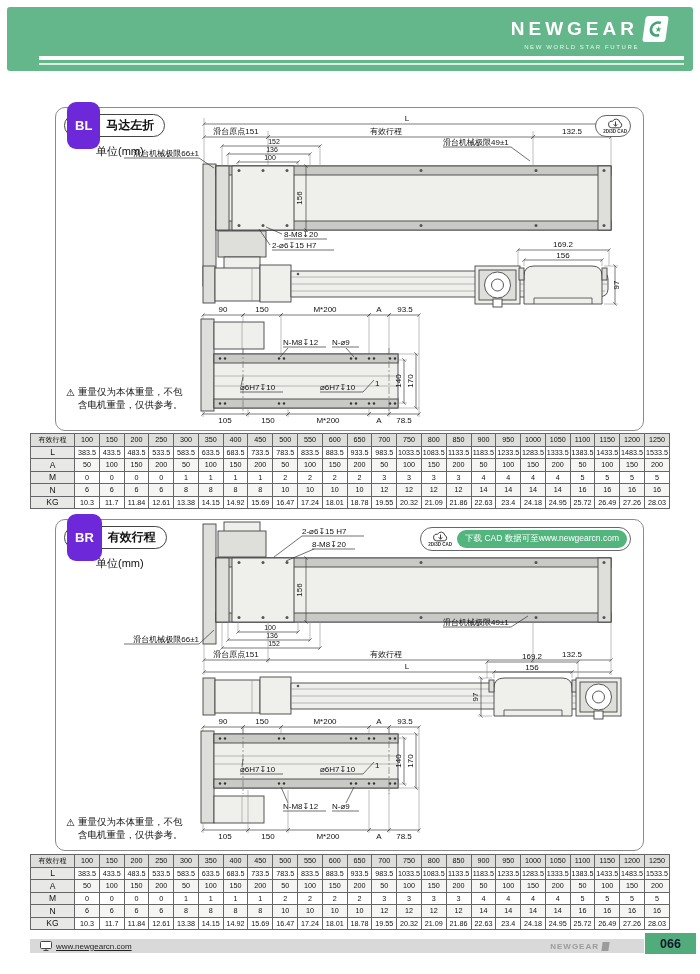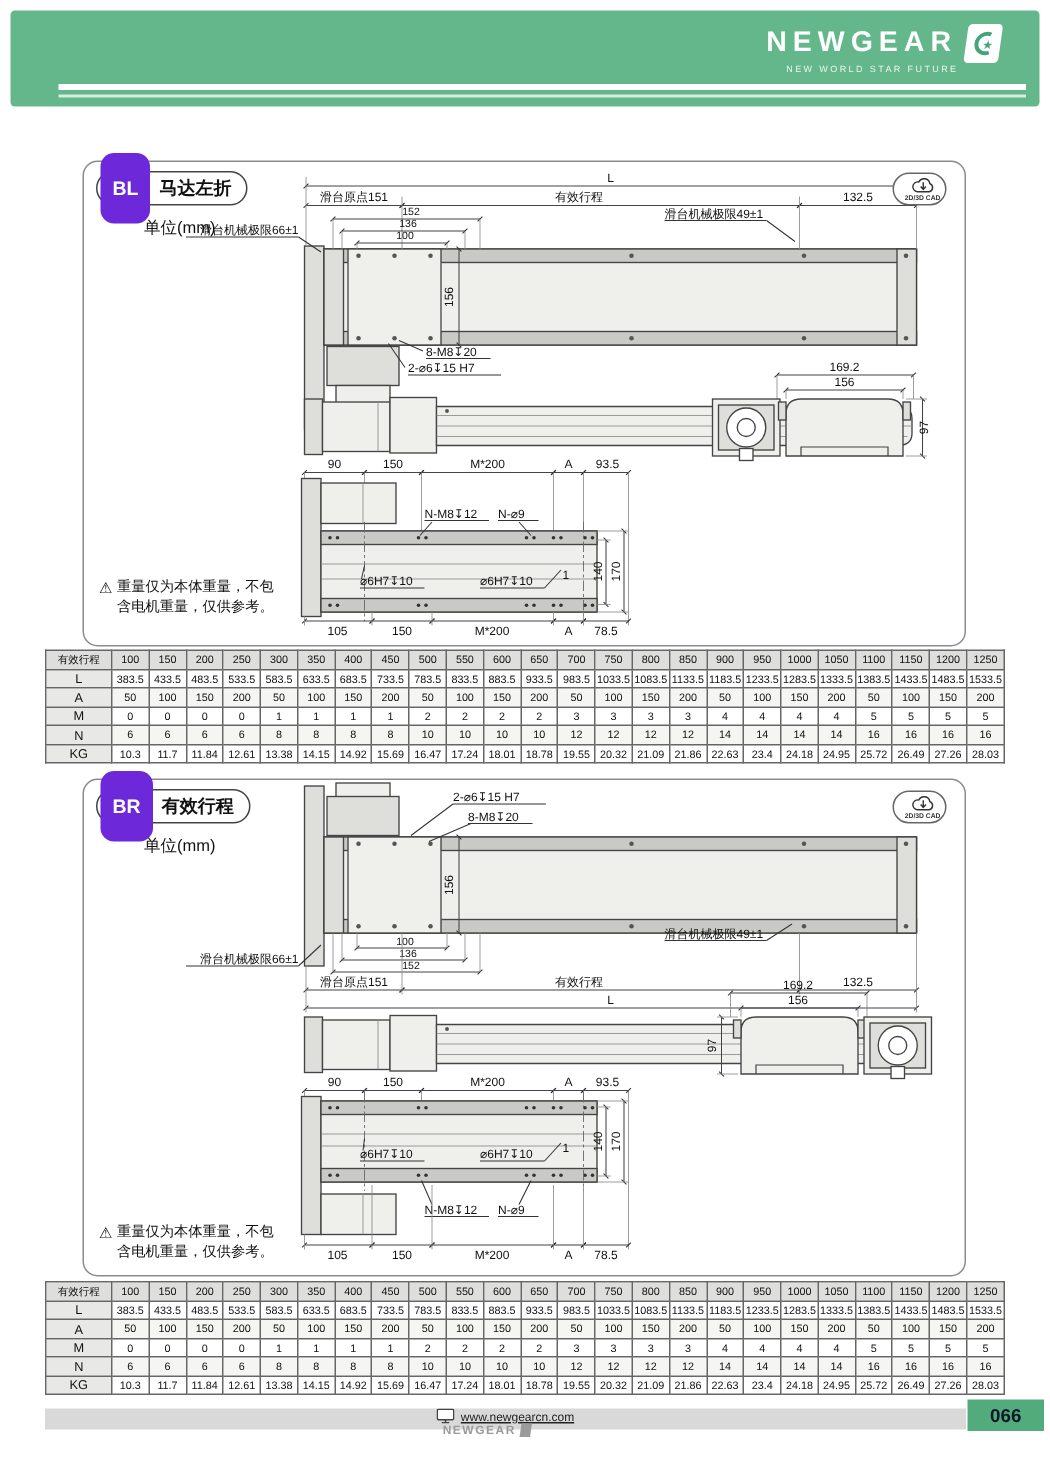--- a/index.html
+++ b/index.html
@@ -55,21 +55,21 @@
   .dtable th, .dtable td { border:1px solid #666; font-size:7.2px; font-weight:normal;
     text-align:center; height:12.5px; padding:0; white-space:nowrap; overflow:hidden; color:#111; }
   .dtable tr:first-child th { background:#dededc; }
   .dtable th:first-child { width:44px; background:#e8e8e6; font-size:8.5px; }
   .dtable tr:first-child th:first-child { font-size:7px; }
   .dtable tr.alt td { background:#f5f5f3; }
 
   
   .footer-bar { position:absolute; left:30px; top:939px; width:614px; height:14px;
     background:#d9d9d9; display:flex; align-items:center; justify-content:space-between;
-    padding:0 10px;flex-direction:column; }
+    padding:0 10px; }
   .site { display:flex; align-items:center; gap:4px; font-size:8px; color:#222;
     text-decoration:underline; cursor:pointer; }
   .mini-brand { color:#9b9b9b; font-weight:bold; font-size:8px; letter-spacing:1px;
     display:flex; align-items:center; gap:3px; margin-right:25px; }
   .mini-icon { width:7px; height:9px; background:#9b9b9b; transform:skewX(-8deg); }
   .pagenum { position:absolute; left:645px; top:933px; width:51px; height:21px;
     background:#52ab7a; color:#0f172a; font-weight:bold; font-size:12.5px;
     display:flex; align-items:center; justify-content:center; }
 
   
@@ -709,20 +709,21 @@
     <div class="unit">单位(mm)</div>
 
     <div class="cad">
       <span class="cad-cloud">
         <svg width="19" height="11" viewBox="0 0 24 14">
           <path d="M7,12.5 A4.2,4.2 0 1 1 8.2,4.2 A5,5 0 0 1 17.6,5.6 A3.6,3.6 0 0 1 17,12.5 Z" fill="none" stroke="#333" stroke-width="1.2"></path>
           <path d="M12,4.5 V10 M9.8,8 L12,10.6 L14.2,8" fill="none" stroke="#333" stroke-width="1.2"></path>
         </svg>
         <span>2D/3D CAD</span>
       </span>
+      <span class="cad-pill">下载 CAD 数据可至www.newgearcn.com</span>
     </div>
 
     <div class="note">
       <span class="note-symbol">⚠</span>
       <span>
         <span>重量仅为本体重量，不包</span><br>
         <span>含电机重量，仅供参考。</span>
       </span>
     </div>
   </div>

